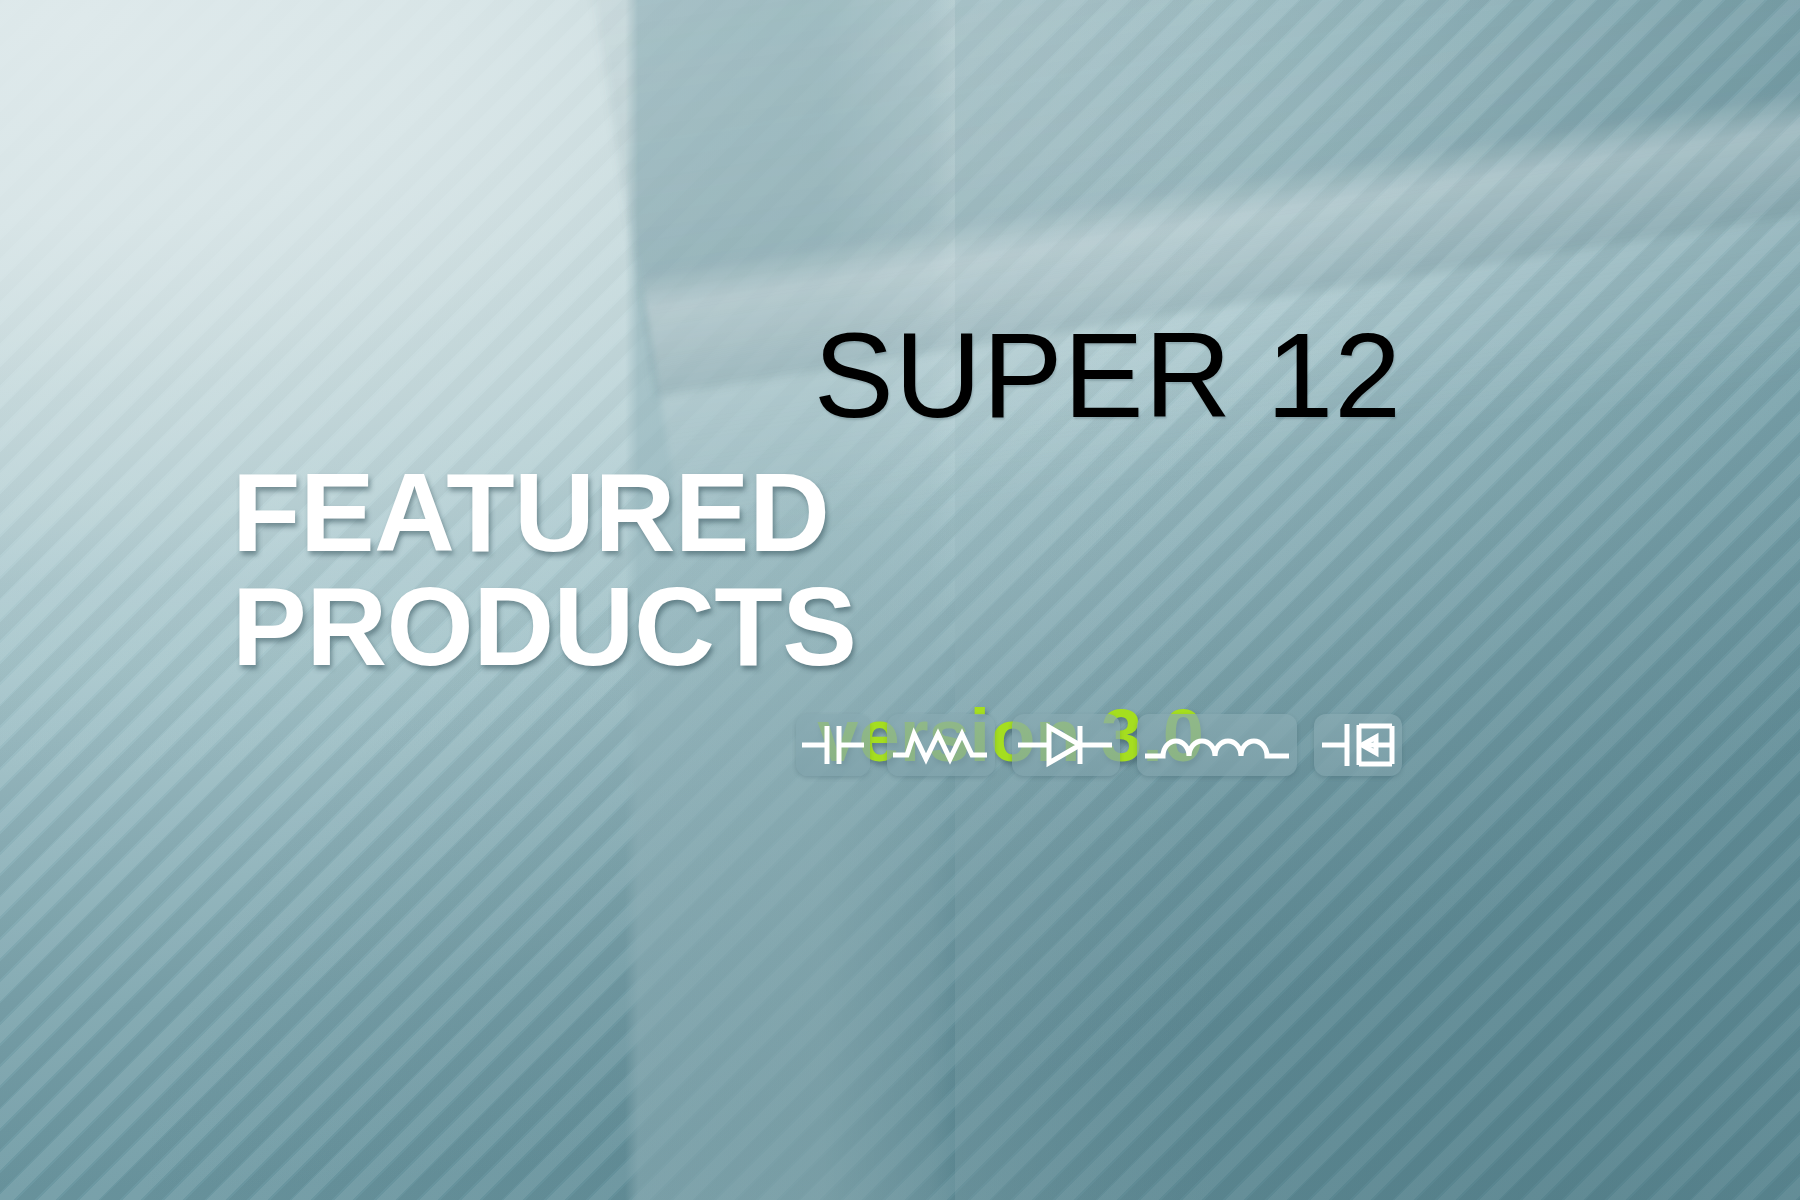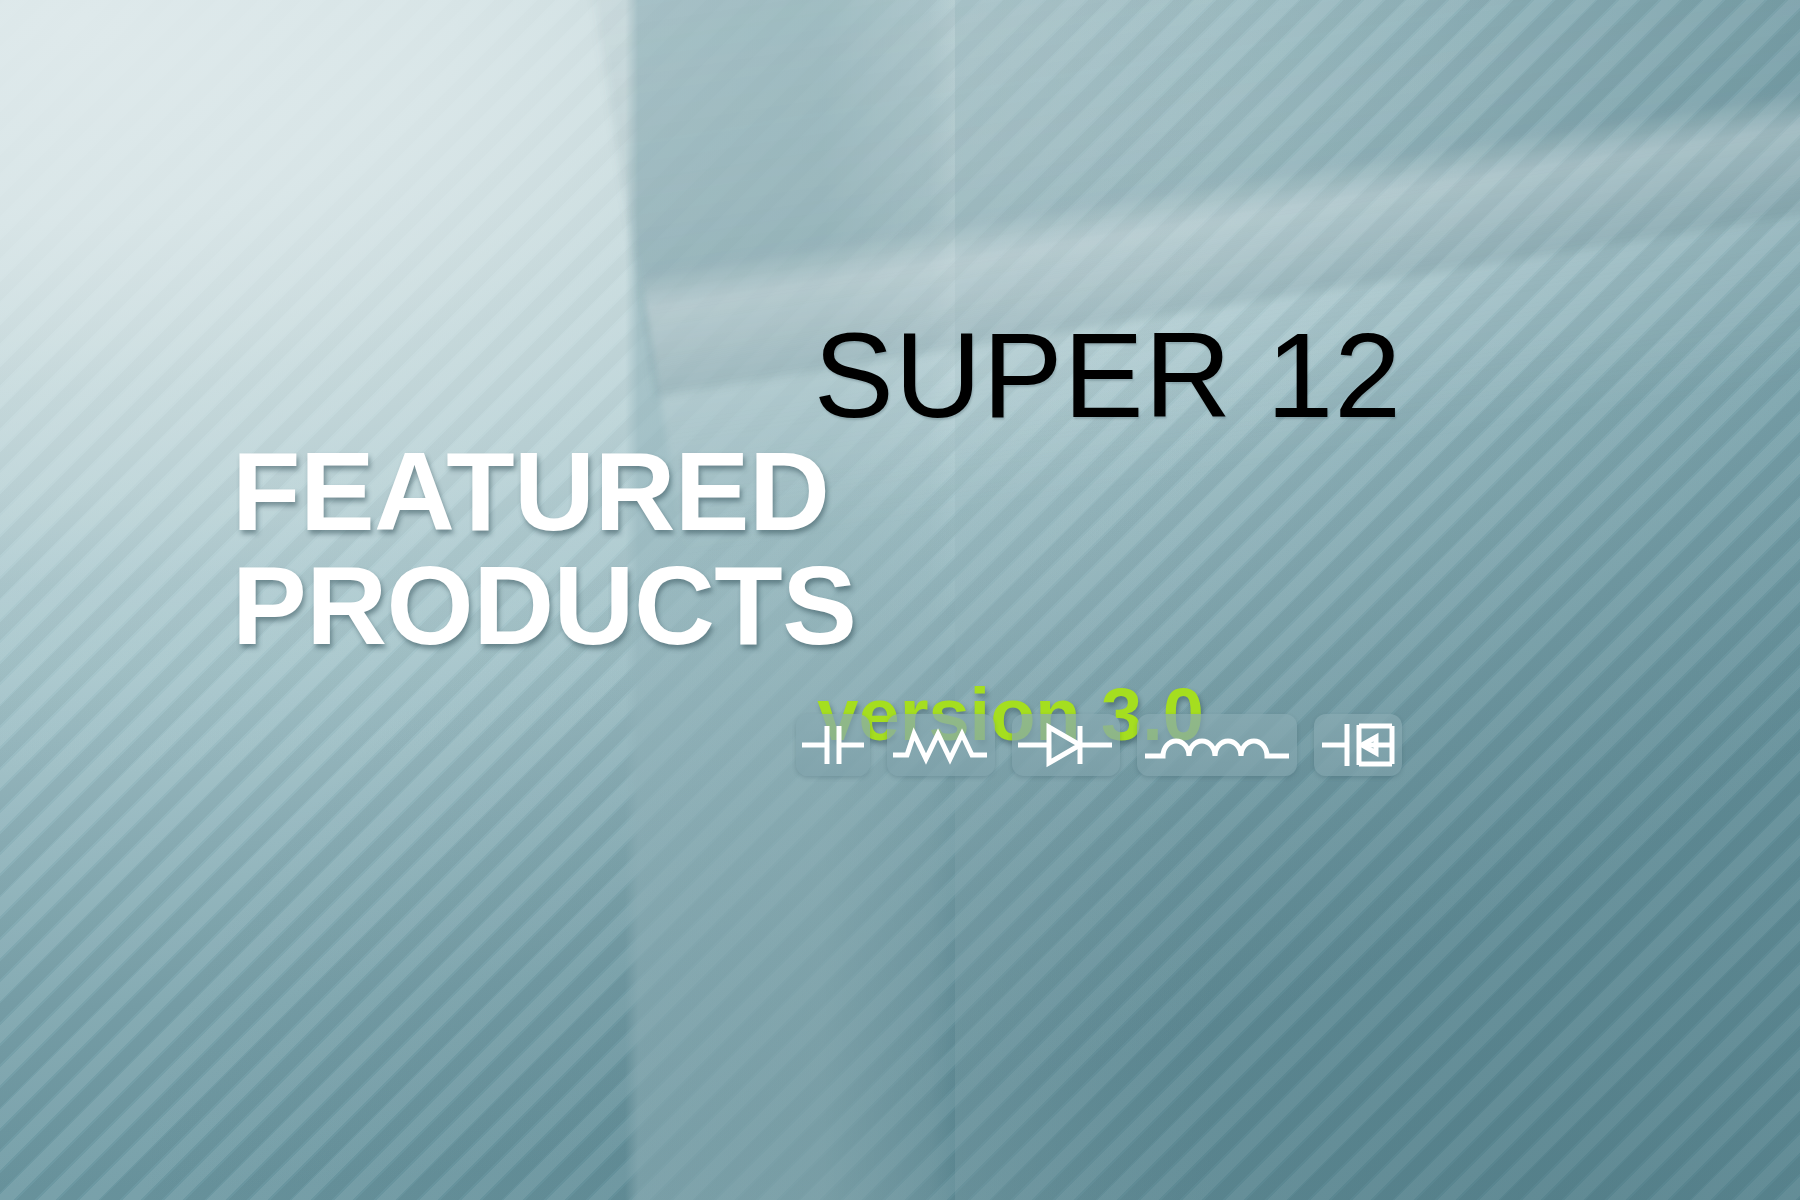--- a/index.html
+++ b/index.html
@@ -127,21 +127,21 @@
   }
 
   .line-featured {
     font-size: 112px;
     line-height: 1.02;
     font-weight: 700;
     letter-spacing: -0.5px;
     color: #ffffff;
     text-align: left;
     padding-left: 232px;
-    margin-top: 2px;
+    margin-top: 23px;
     text-shadow: 2px 4px 5px rgba(33,62,72,0.45);
   }
 
   .line-version {
     font-size: 74px;
     line-height: 1.0;
     font-weight: 700;
     letter-spacing: 0px;
     color: #a5de1f;
     text-align: right;

